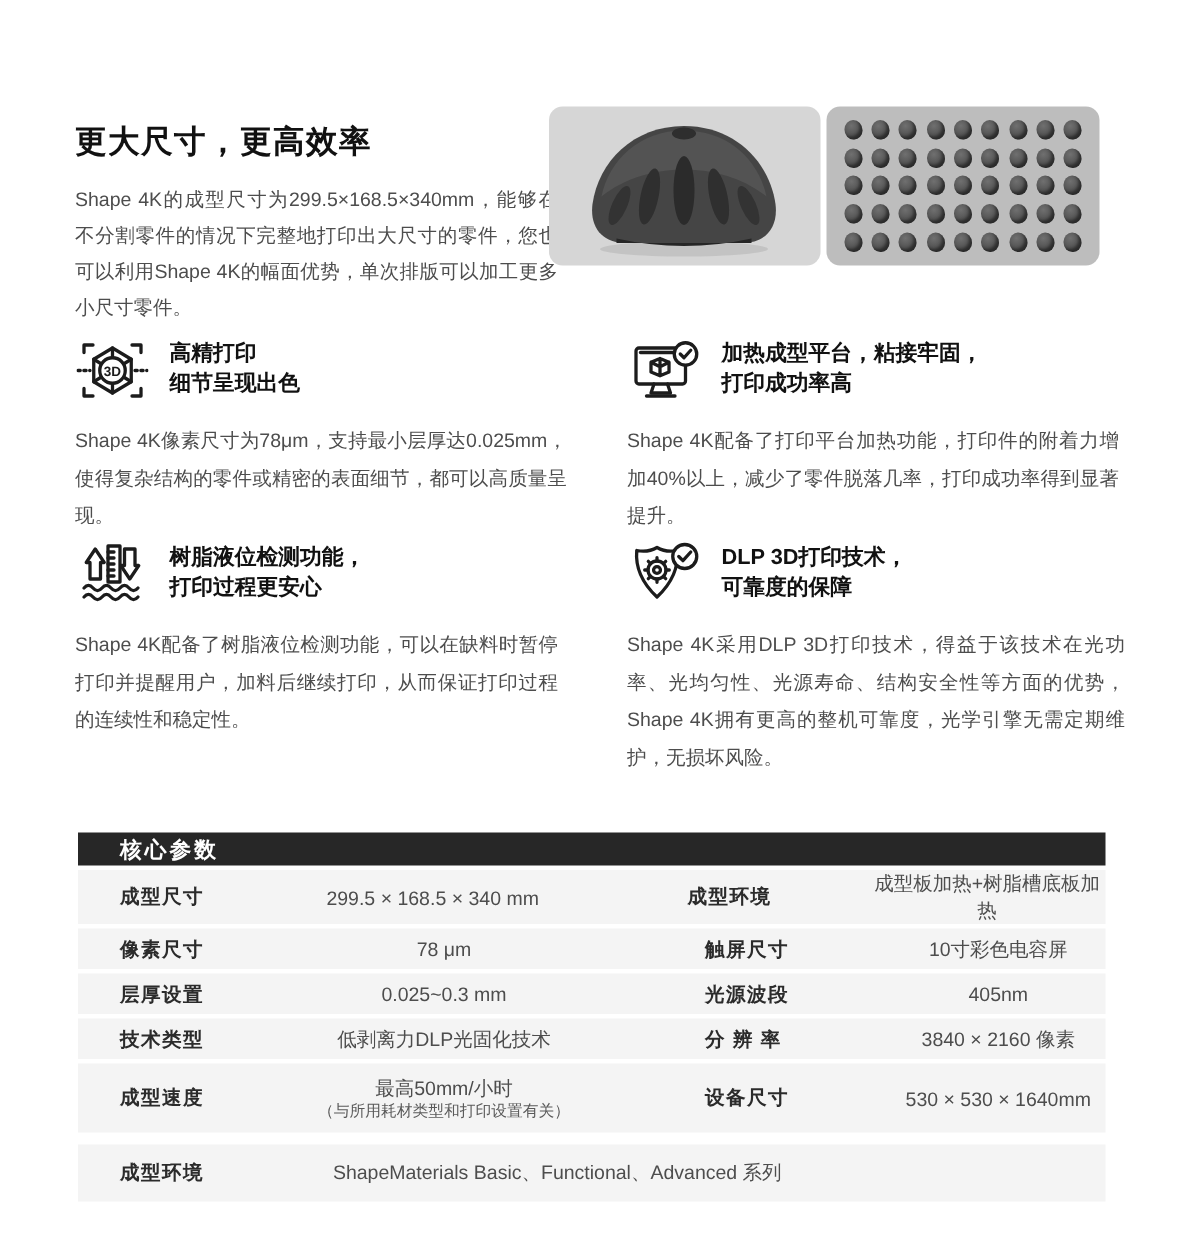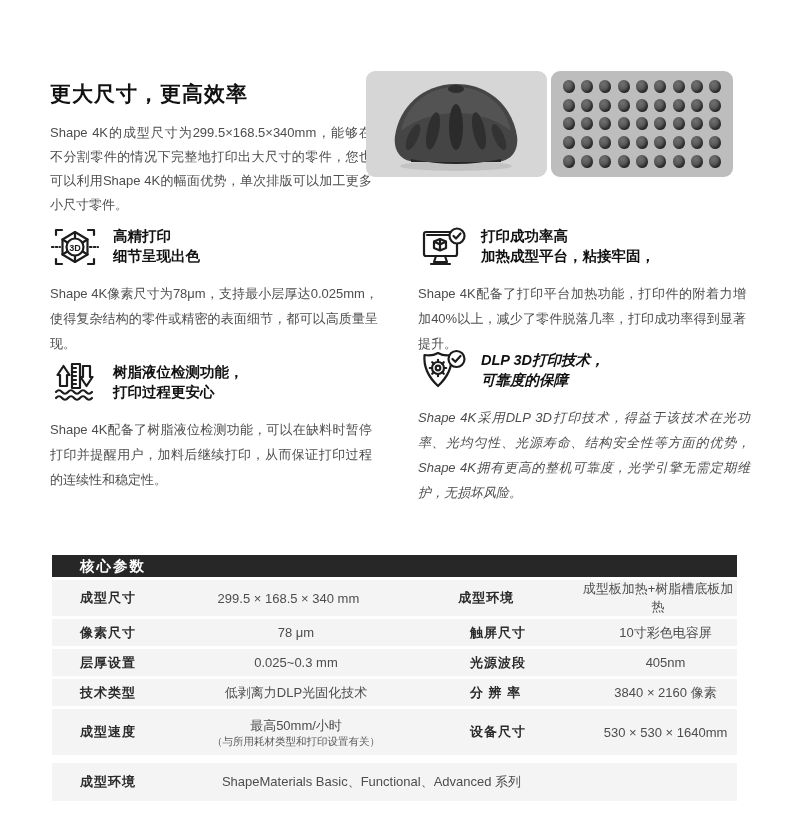--- a/index.html
+++ b/index.html
@@ -22,21 +22,21 @@
     width:12px; height:13px; justify-self:center; align-self:center;
     background:radial-gradient(circle at 38% 30%, #707070 0%, #525252 55%, #383838 100%);
     border-radius:48% 52% 46% 50%;
     box-shadow: inset -2px -2px 2px rgba(0,0,0,.4);
   }
   
   .feature { position:absolute; width:328px; }
   .f1 { left:50px;  top:220px; }
   .f2 { left:418px; top:220px; }
   .f3 { left:50px;  top:356px; width:322px; }
-  .f4 { left:418px; top:344px; width:332px;font-style:italic; }
+  .f4 { left:418px; top:356px; width:332px; }
   .feature-head { display:flex; align-items:center; gap:13px; min-height:52px; }
   .feature-icon { flex:0 0 auto; width:50px; height:50px; display:flex; align-items:flex-end; justify-content:center; }
   .feature-title { font-size:14.5px; font-weight:bold; line-height:20px; color:#111; }
   .feature-body { margin-top:9px; font-size:13px; line-height:25px; color:#4d4d4d; text-align:justify; }
   .icon-stroke { stroke:#1c1c1c; fill:none; stroke-width:2.2; stroke-linecap:round; stroke-linejoin:round; }
   .icon-fill-white { fill:#ffffff; }
   
   .spec { position:absolute; left:52px; top:555px; width:685px; }
   .spec-header {
     height:22px; background:#272727; color:#ffffff; display:flex; align-items:center;
@@ -160,22 +160,22 @@
           <rect x="5" y="9" width="33" height="24" rx="2" class="icon-stroke"></rect>
           <path class="icon-stroke" d="M8 12 H35" stroke-width="1.6"></path>
           <path class="icon-stroke" d="M17 33 L15 39 H28 L26 33"></path>
           <path class="icon-stroke" d="M12 41 H31"></path>
           <path class="icon-stroke" d="M21 16 L27 18.5 V25 L21 27.5 L15 25 V18.5 Z M21 16 V21.5 M27 18.5 L21 21.5 M15 18.5 L21 21.5 M21 27.5 V21.5" stroke-width="1.7"></path>
           <circle cx="38" cy="13" r="7.5" class="icon-stroke icon-fill-white"></circle>
           <path class="icon-stroke" d="M34.5 13 L37 15.5 L41.5 10.5"></path>
         </svg>
       </div>
       <div class="feature-title">
+        <div>加热成型平台，粘接牢固，</div>
         <div>打印成功率高</div>
-        <div>加热成型平台，粘接牢固，</div>
       </div>
     </div>
     <div class="feature-body">Shape 4K配备了打印平台加热功能，打印件的附着力增加40%以上，减少了零件脱落几率，打印成功率得到显著提升。</div>
   </div>
 
   <div class="feature f3">
     <div class="feature-head">
       <div class="feature-icon">
         <svg width="48" height="48" viewBox="0 0 48 48">
           <path class="icon-stroke" d="M9 27 V16 H6.5 L12.5 7 L18.5 16 H16 V27 Z" stroke-width="2"></path>

